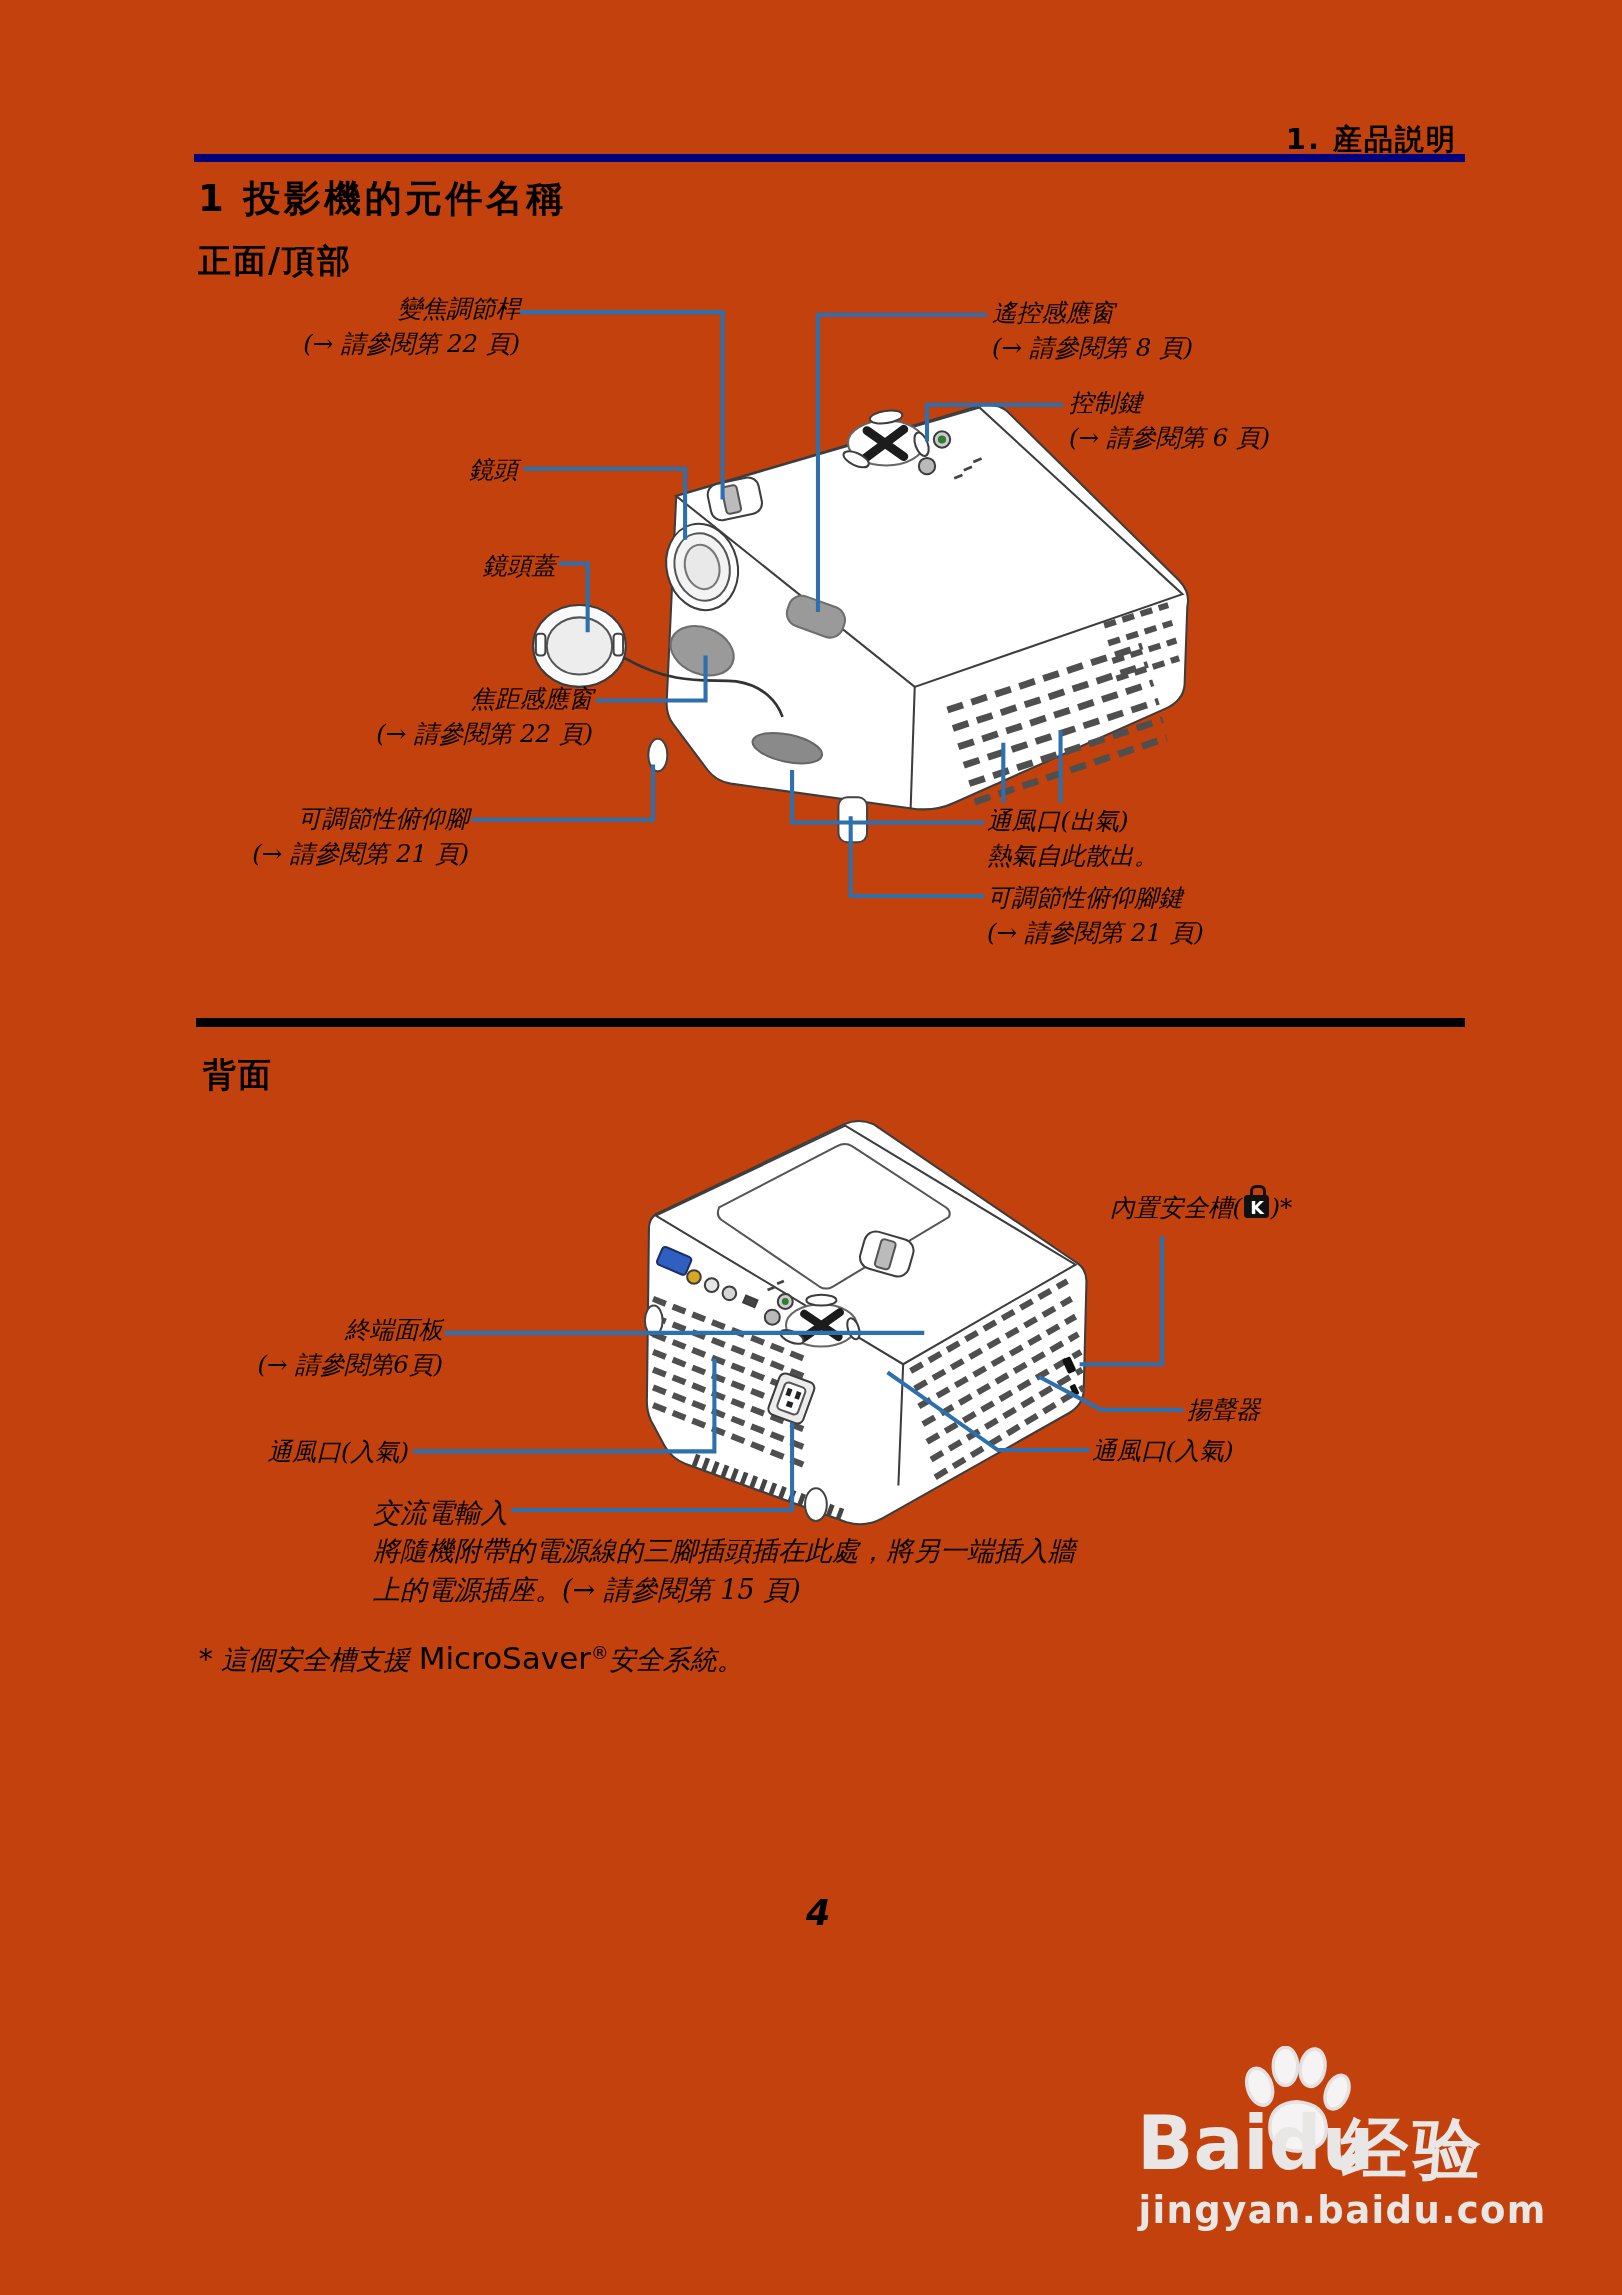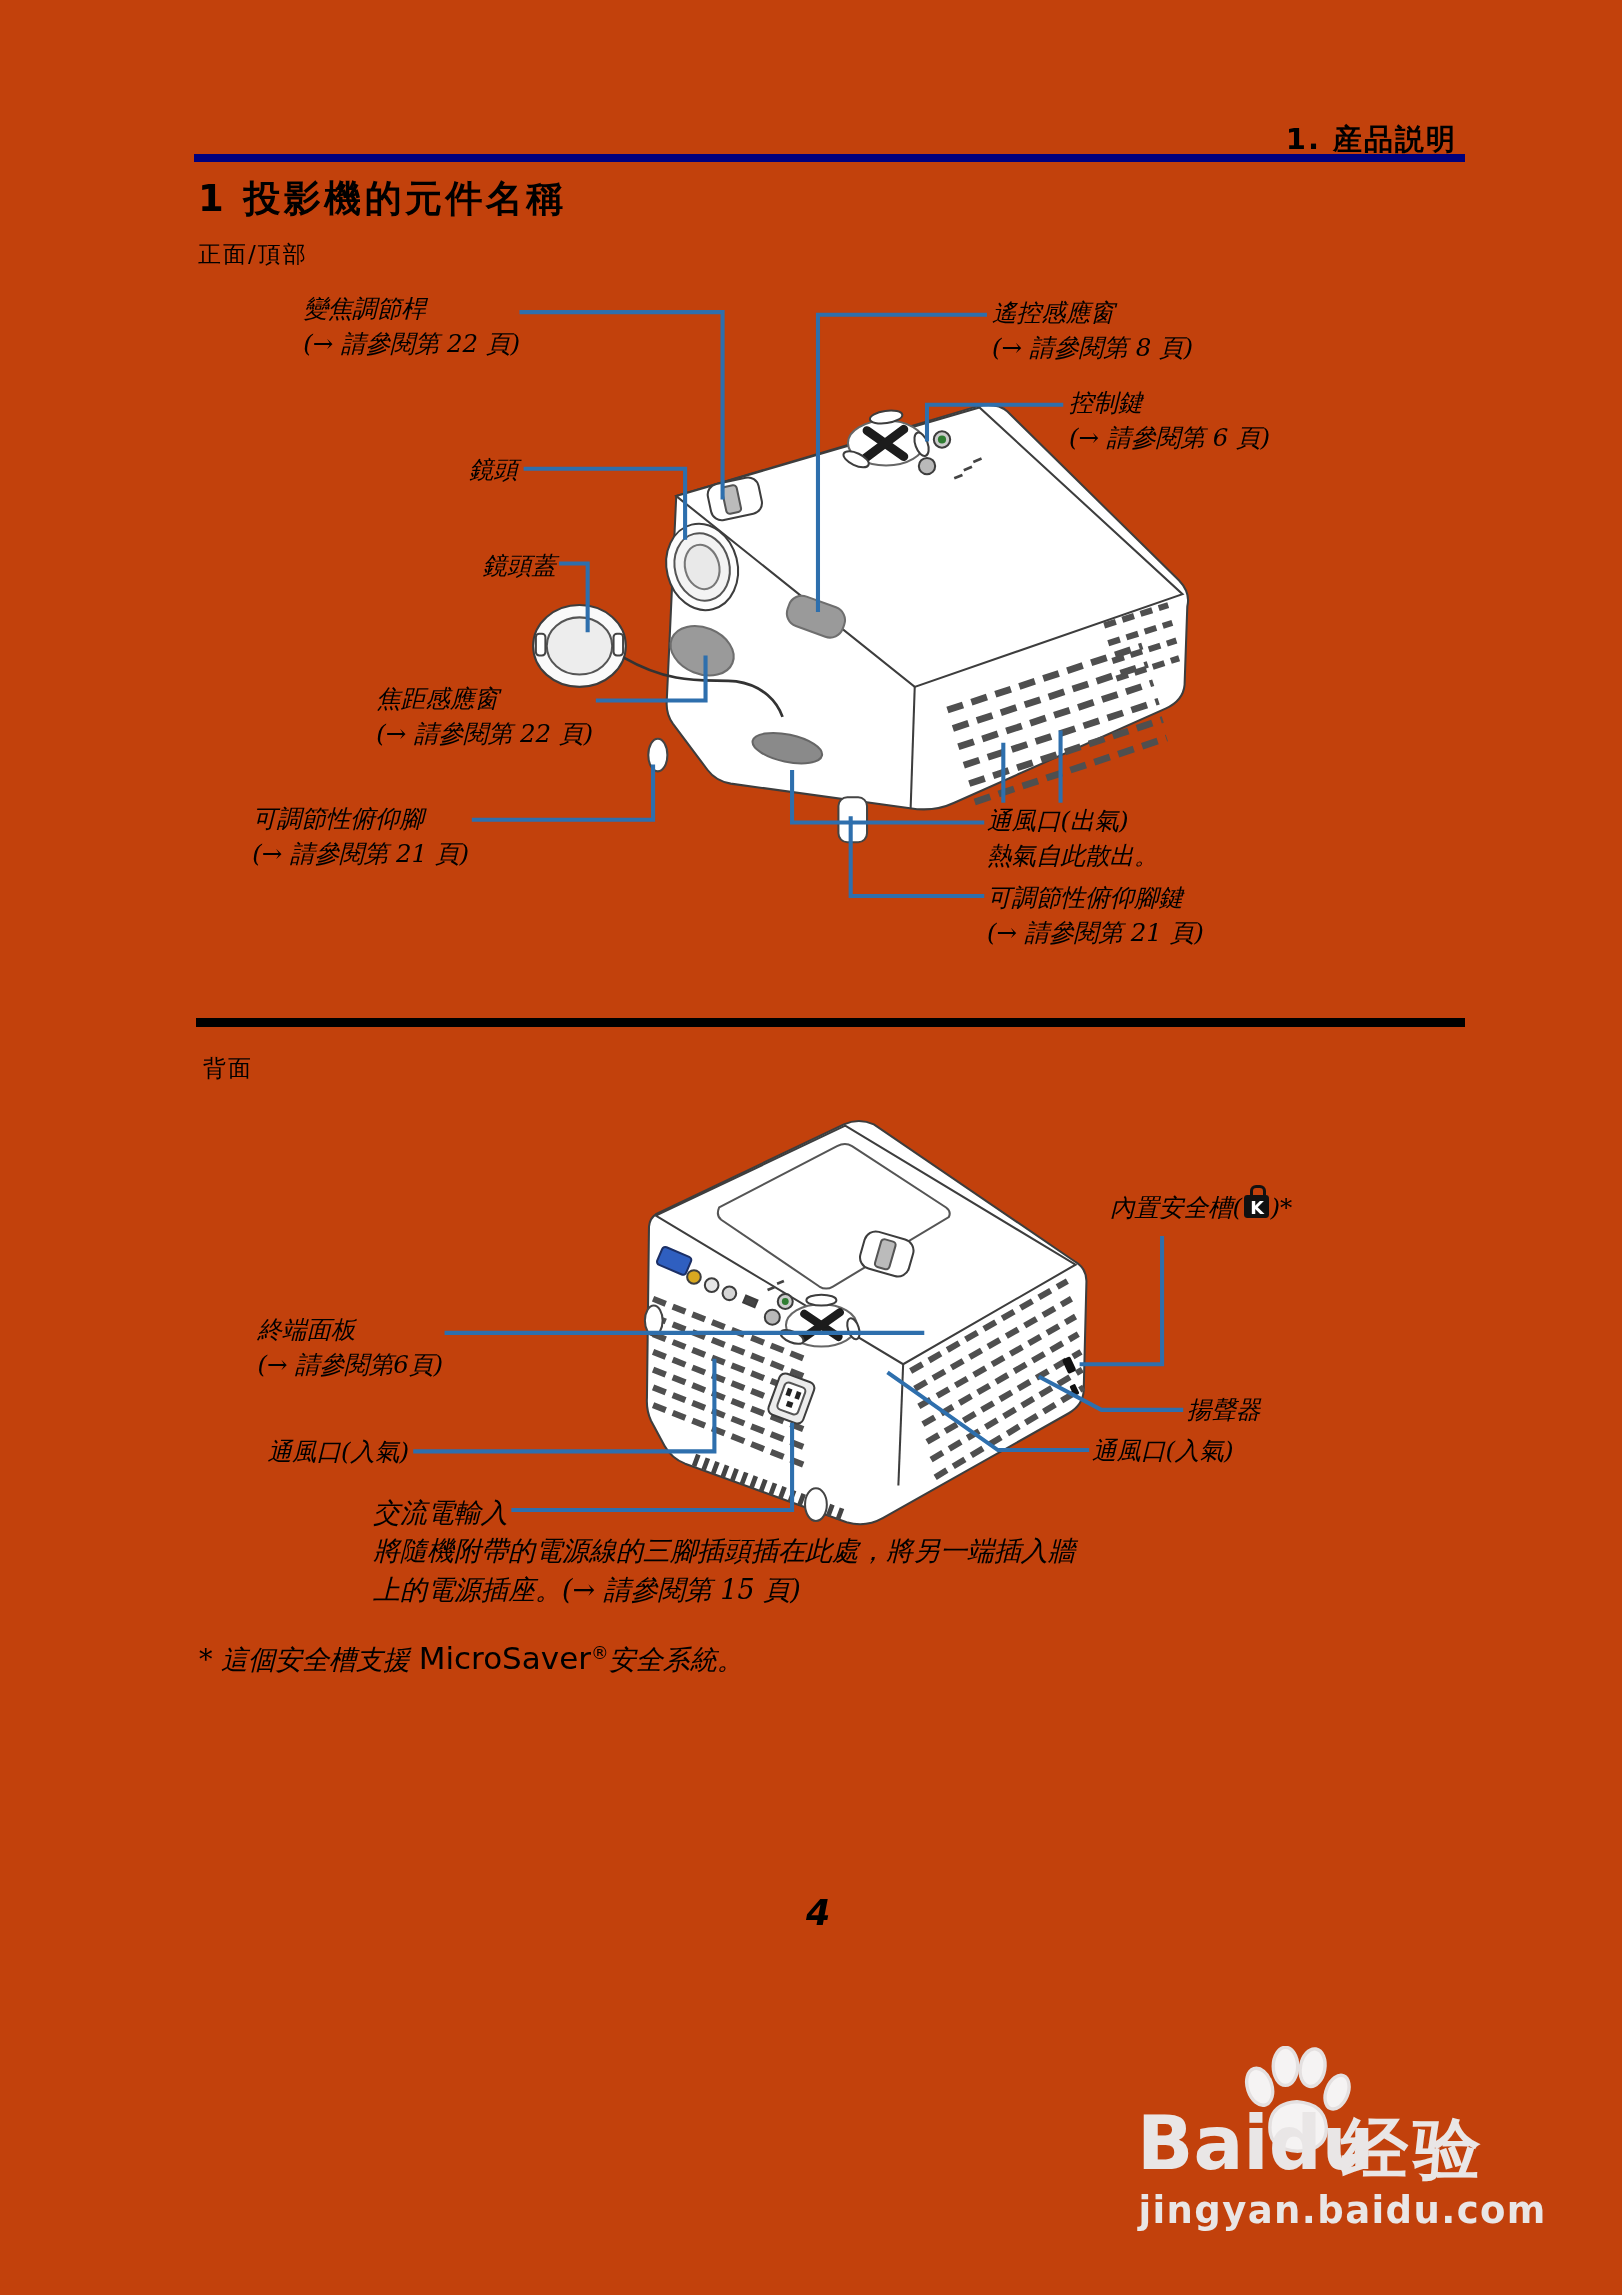--- a/index.html
+++ b/index.html
@@ -3,28 +3,28 @@
 <meta charset="utf-8">
 <style>
   html,body{margin:0;padding:0;background:#fff;}
   .page{position:relative;width:1623px;height:2295px;background:#c2410c;overflow:hidden;
         font-family:"DejaVu Serif","Liberation Serif",serif;color:#000;}
   .hdr{position:absolute;top:120px;right:166px;font-size:29px;font-weight:bold;
        font-family:"DejaVu Sans","Liberation Sans",sans-serif;letter-spacing:2px;}
   .rule-top{position:absolute;left:194px;top:154px;width:1271px;height:7.5px;background:#00007d;}
   .title{position:absolute;left:198px;top:174px;font-size:37px;font-weight:bold;letter-spacing:3.4px;
          font-family:"DejaVu Sans","Liberation Sans",sans-serif;}
-  .subhead{position:absolute;font-size:23px;font-weight:normal;letter-spacing:2px;
+  .subhead{position:absolute;font-size:33px;font-weight:bold;letter-spacing:2px;
            font-family:"DejaVu Sans","Liberation Sans",sans-serif;}
   .subhead.front{left:198px;top:239px;}
   .subhead.rear{left:203px;top:1053px;}
   .divider{position:absolute;left:196px;top:1018px;width:1269px;height:8.9px;background:#000;}
   .art{position:absolute;left:0;top:0;}
   .lbl{position:absolute;font-size:24.5px;font-style:italic;line-height:1.42;white-space:nowrap;}
-  .lbl.r{text-align:left;}
+  .lbl.r{text-align:right;}
   .lbl .nm,.lbl .rf{display:block;}
   .klock{position:relative;display:inline-block;width:24.5px;height:23px;background:#111;
          border-radius:3.4px;margin:0 2px;vertical-align:-2px;}
   .klock::before{content:"";position:absolute;top:-10.2px;left:5.5px;width:10.2px;height:10.2px;
          border:3.4px solid #111;border-bottom:none;border-radius:6.1px 6.1px 0 0;}
   .klock::after{content:"K";position:absolute;left:6.1px;top:1.4px;color:#fff;font-weight:bold;
          font-style:normal;font-size:17.7px;font-family:"DejaVu Sans","Liberation Sans",sans-serif;}
   .foot{position:absolute;left:199px;top:1640px;font-size:27px;font-style:italic;}
   .foot .brand{font-style:normal;font-size:31px;font-family:"DejaVu Sans","Liberation Sans",sans-serif;}
   .foot sup{font-style:normal;font-size:17.7px;font-family:"DejaVu Sans","Liberation Sans",sans-serif;}

